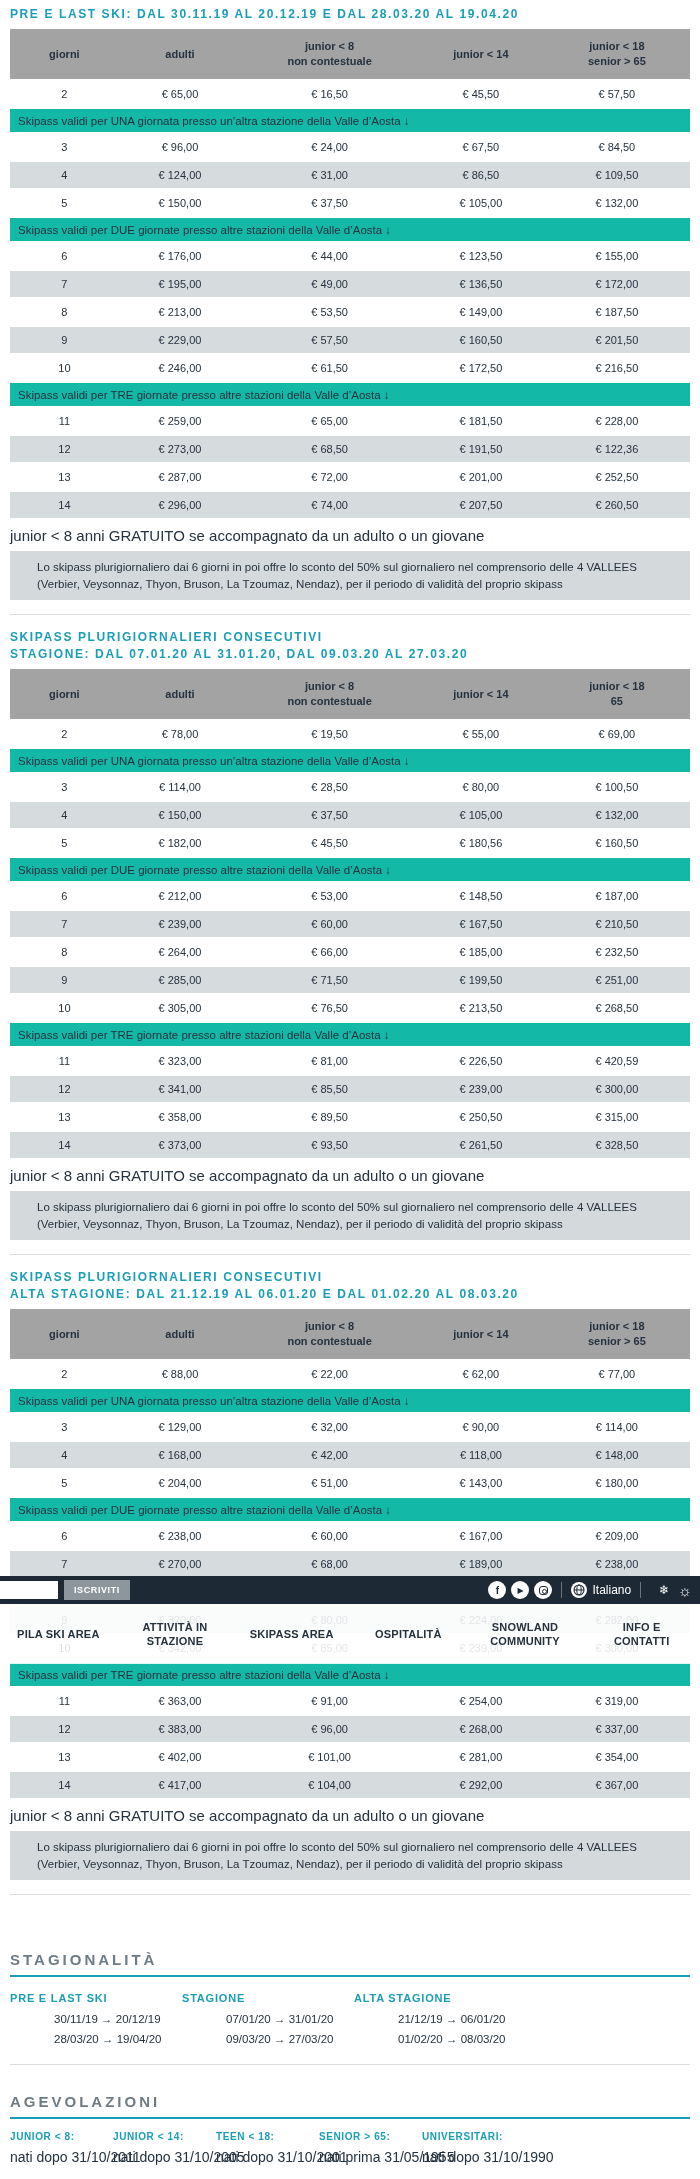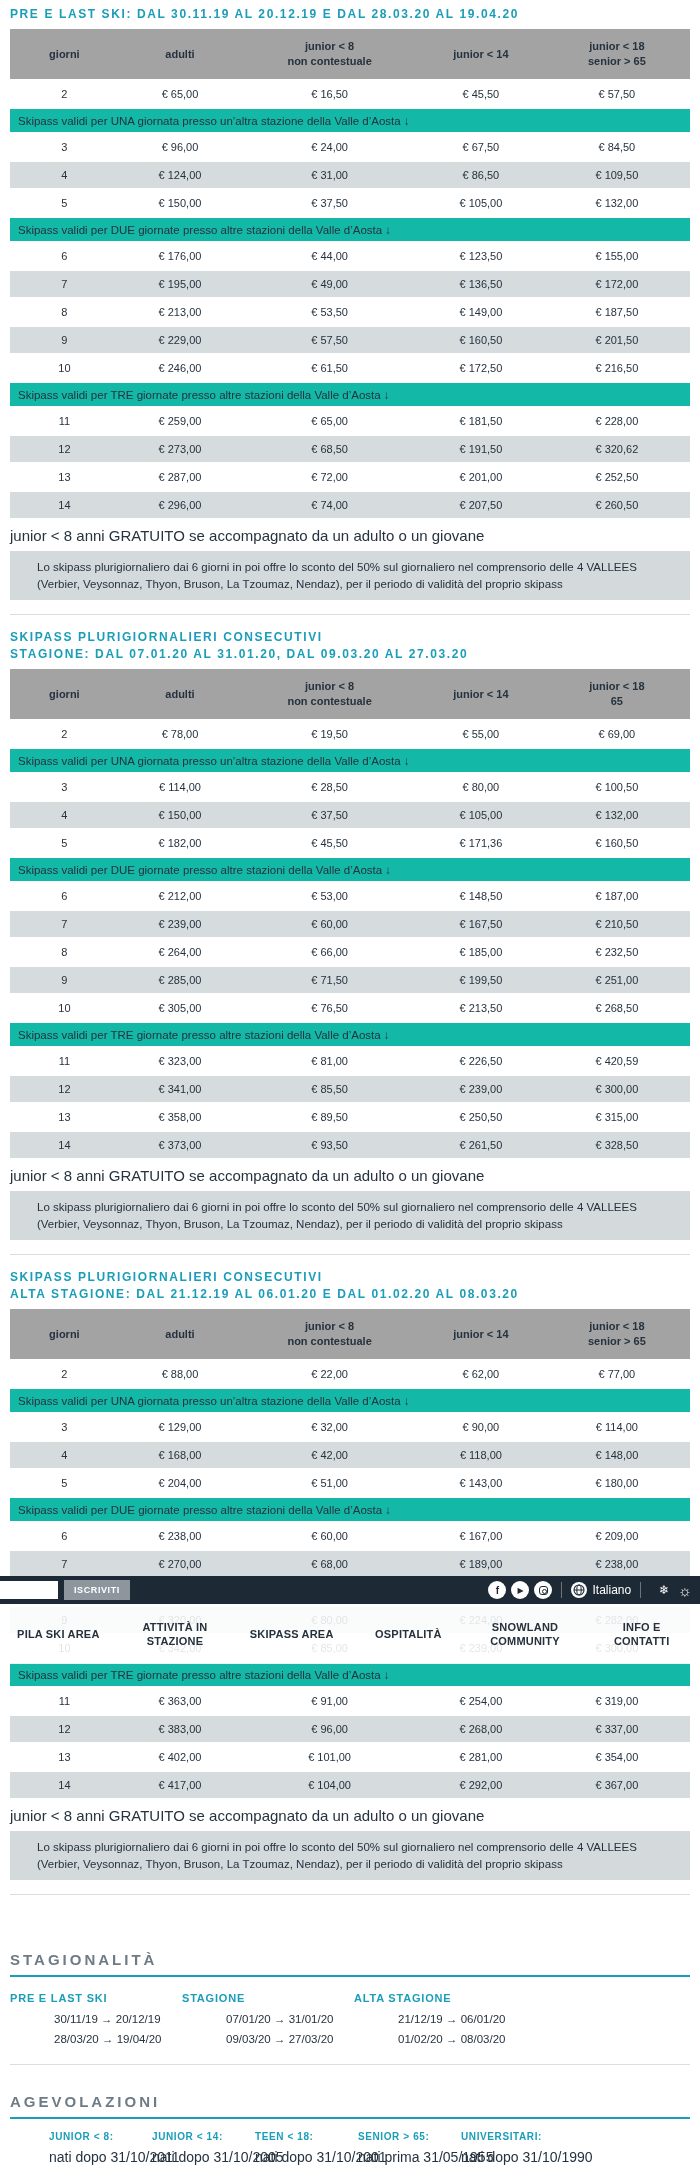--- a/index.html
+++ b/index.html
@@ -55,21 +55,21 @@
   .big-block { padding:0 10px; }
   .big-title { margin-top:56px; font-size:15px; font-weight:bold; color:#6e7b85; letter-spacing:3px; line-height:18px; }
   .big-title.second { margin-top:28px; }
   .teal-rule { border-bottom:2px solid #1a9eb8; margin-top:6px; }
   .stag-row { margin-top:14px; white-space:nowrap; }
   .stag-col { display:inline-block; width:172px; vertical-align:top; }
   .stag-label { color:#1a9eb8; font-weight:bold; font-size:11px; letter-spacing:0.8px; line-height:14px; }
   .stag-date { font-size:11.5px; line-height:17px; color:#25323f; margin-top:3px;margin-left:44px; }
   .stag-date:nth-of-type(2) { margin-top:6px; }
   .thin-rule { border-top:1px solid #dadee0; margin-top:16px; }
-  .agev-row { margin-top:12px; white-space:nowrap;margin-left:39px; }
+  .agev-row { margin-top:12px; white-space:nowrap; }
   .agev-item { display:inline-block; width:103px; vertical-align:top; }
   .agev-label { color:#1a9eb8; font-weight:bold; font-size:10px; letter-spacing:0.6px; line-height:12px; }
   .agev-value { font-size:14px; color:#25323f; margin-top:7px; line-height:14px; }
 </style>
 </head>
 <body>
 
 <div class="page">
 
   <div class="section">
@@ -173,21 +173,21 @@
           <div class="cell">€ 259,00</div>
           <div class="cell">€ 65,00</div>
           <div class="cell">€ 181,50</div>
           <div class="cell">€ 228,00</div>
         </div>
         <div class="row-d alt">
           <div class="cell">12</div>
           <div class="cell">€ 273,00</div>
           <div class="cell">€ 68,50</div>
           <div class="cell">€ 191,50</div>
-          <div class="cell">€ 320,62</div>
+          <div class="cell">€ 122,36</div>
         </div>
         <div class="row-d">
           <div class="cell">13</div>
           <div class="cell">€ 287,00</div>
           <div class="cell">€ 72,00</div>
           <div class="cell">€ 201,00</div>
           <div class="cell">€ 252,50</div>
         </div>
         <div class="row-d alt">
           <div class="cell">14</div>
@@ -248,21 +248,21 @@
           <div class="cell">4</div>
           <div class="cell">€ 150,00</div>
           <div class="cell">€ 37,50</div>
           <div class="cell">€ 105,00</div>
           <div class="cell">€ 132,00</div>
         </div>
         <div class="row-d">
           <div class="cell">5</div>
           <div class="cell">€ 182,00</div>
           <div class="cell">€ 45,50</div>
-          <div class="cell">€ 171,36</div>
+          <div class="cell">€ 180,56</div>
           <div class="cell">€ 160,50</div>
         </div>
         <div class="row-s">
           <span>Skipass validi per DUE giornate presso altre stazioni della Valle d’Aosta ↓</span>
         </div>
         <div class="row-d">
           <div class="cell">6</div>
           <div class="cell">€ 212,00</div>
           <div class="cell">€ 53,00</div>
           <div class="cell">€ 148,50</div>

